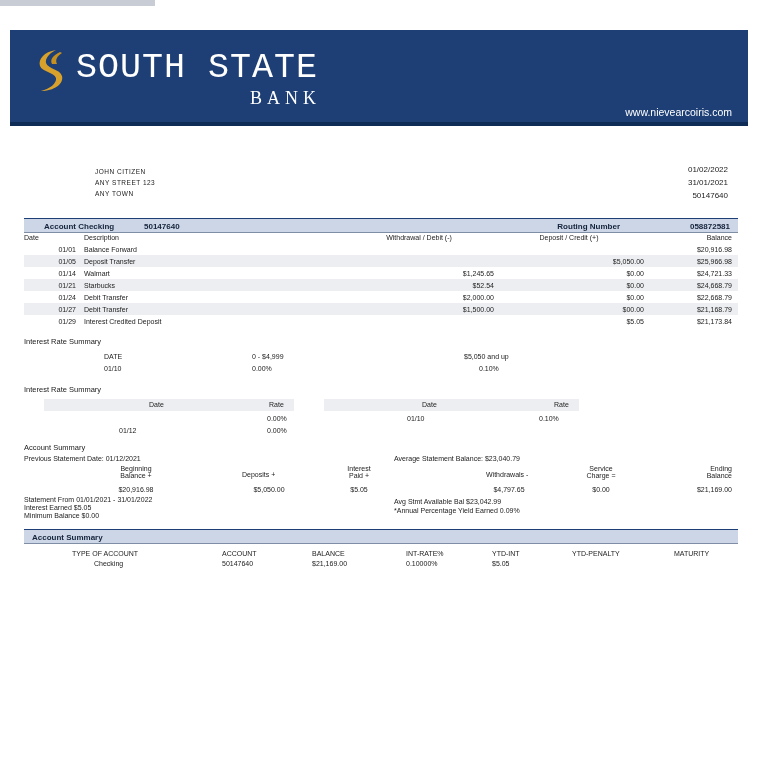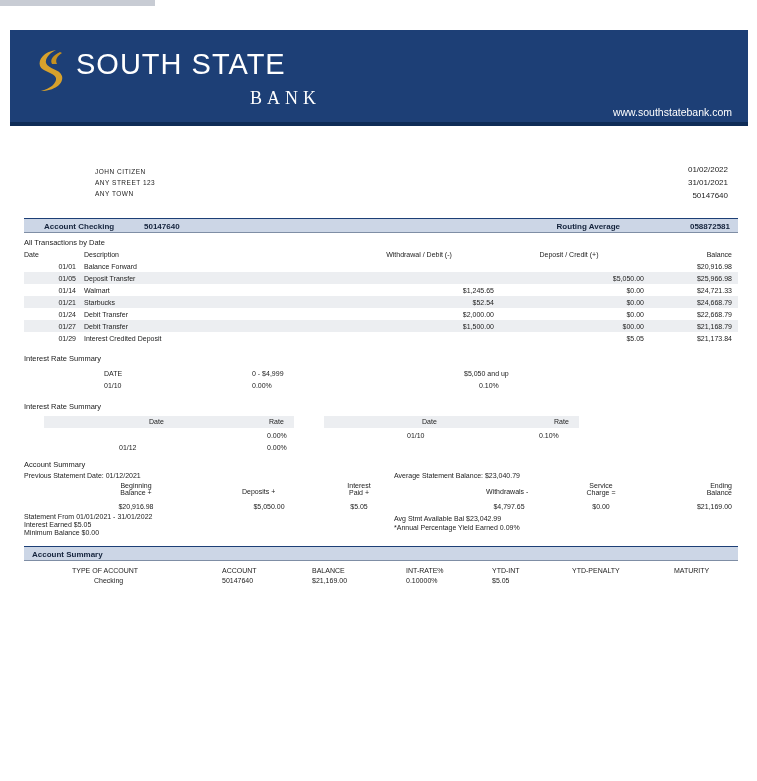--- a/index.html
+++ b/index.html
@@ -32,22 +32,22 @@
   }
   .logo-mark {
     position: absolute;
     left: 26px; top: 20px;
     width: 30px; height: 42px;
   }
   .logo-mark svg { display: block; }
   .logo-text {
     position: absolute;
     left: 66px; top: 18px;
-    font-family: Liberation Sans, sans-serif;
-    font-size: 29px;
+    font-family: Liberation Mono, monospace;
+    font-size: 35px;
     letter-spacing: 1px;
     font-weight: normal;
     color: #ffffff;
     white-space: nowrap;
   }
   .logo-sub {
     position: absolute;
     left: 240px; top: 58px;
     font-family: "Liberation Serif", serif;
     font-size: 18px;
@@ -229,46 +229,45 @@
 
   <div class="header">
     <div class="logo-mark">
       <svg width="30" height="42" viewBox="0 0 30 42">
         <path d="M20 0 C8 2 2 9 4 16 C6 22 18 22 20 28 C21 33 14 39 5 41 C18 41 28 34 26 26 C24 19 12 19 10 13 C9 8 14 3 20 0 Z" fill="#d7a12c"></path>
         <path d="M24 2 C16 6 14 10 16 14 L21 14 C19 10 21 6 26 3 Z" fill="#c5901f"></path>
       </svg>
     </div>
     <div class="logo-text">SOUTH STATE</div>
     <div class="logo-sub">BANK</div>
-    <div class="header-url">www.southstatebank.com</div>
+    <div class="header-url">www.nievearcoiris.com</div>
     <div class="header-rule"></div>
   </div>
 
   <div class="info-block">
     <div class="addr">
       <div>JOHN CITIZEN</div>
       <div>ANY STREET 123</div>
       <div>ANY TOWN</div>
     </div>
     <div class="stmt-values">
       <div>01/02/2022</div>
       <div>31/01/2021</div>
       <div>50147640</div>
     </div>
   </div>
 
   <div class="acct-bar">
     <span class="l">Account  Checking</span>
     <span class="l2">50147640</span>
-    <span class="r">Routing Average</span>
+    <span class="r">Routing Number</span>
     <span class="r2">058872581</span>
   </div>
 
   <div class="section">
-    <div class="sec-title">All Transactions by Date</div>
     <table class="txn">
       <thead>
         <tr>
           <th class="col-date">Date</th>
           <th class="col-desc">Description</th>
           <th class="col-wd">Withdrawal / Debit (-)</th>
           <th class="col-dep">Deposit / Credit (+)</th>
           <th class="col-bal">Balance</th>
         </tr>
       </thead>

